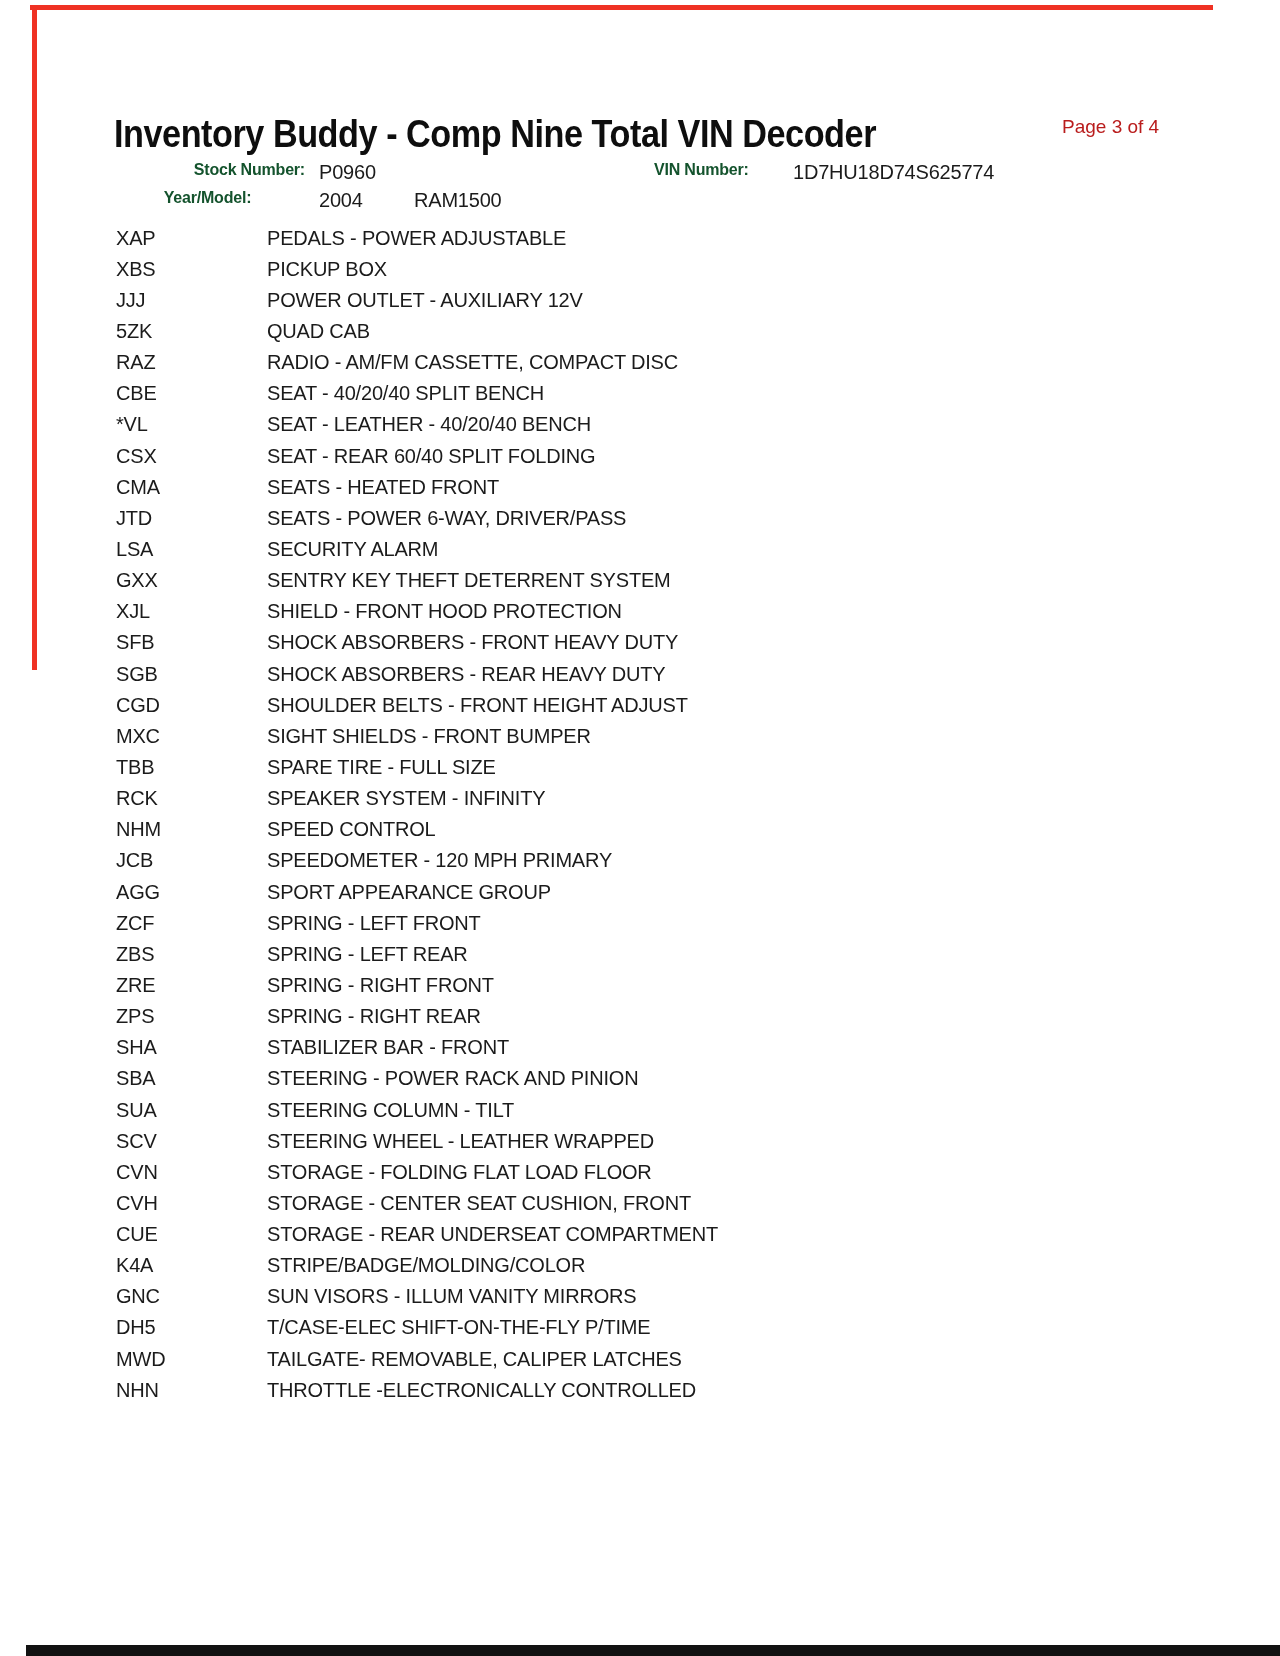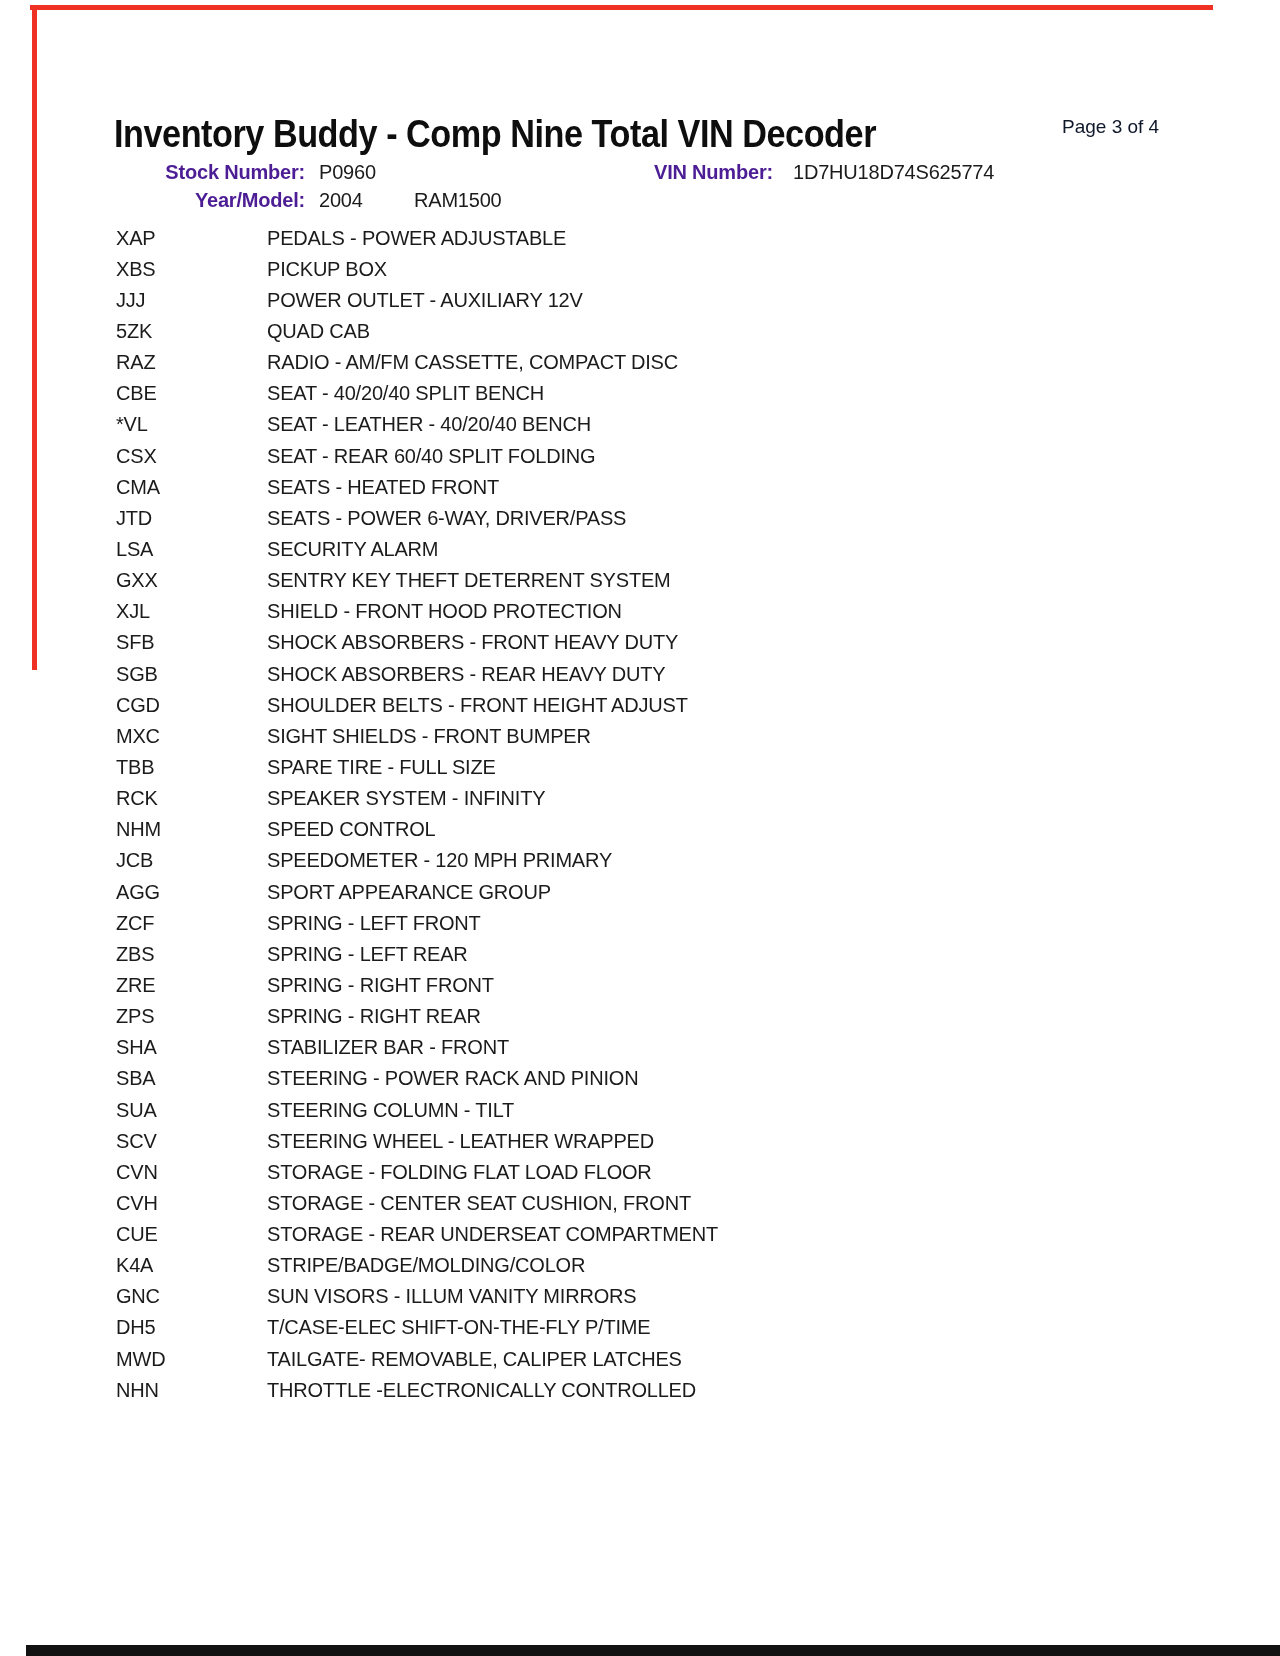--- a/index.html
+++ b/index.html
@@ -11,28 +11,28 @@
   .artifact{position:absolute;}
   .top-line{left:30px;top:5px;width:1183px;height:5px;}
   .left-line{left:32px;top:5px;width:5px;height:665px;}
   .bottom-bar{left:26px;top:1645px;width:1254px;height:11px;}
   
   .title{
     position:absolute;left:114px;top:113px;margin:0;
     font-size:38px;font-weight:700;color:#0e0e0e;white-space:nowrap;
     letter-spacing:-0.5px;transform:scaleX(0.9);transform-origin:0 50%;
   }
-  .page-indicator{position:absolute;left:1062px;top:116px;font-size:19px;color:#0f172a;white-space:nowrap;}
-  .lbl{position:absolute;font-weight:700;font-size:20px;letter-spacing:-0.2px;white-space:nowrap;color:#4c1d95;}
+  .page-indicator{position:absolute;left:1062px;top:116px;font-size:19px;color:#b91c1c;white-space:nowrap;}
+  .lbl{position:absolute;font-weight:700;font-size:16px;letter-spacing:-0.2px;white-space:nowrap;color:#14532d;}
   .val{position:absolute;font-size:20px;letter-spacing:-0.2px;white-space:nowrap;color:#1b1b1b;text-align:center;}
   .stock-lbl{left:110px;top:161px;width:195px;text-align:right;}
   .stock-val{left:319px;top:161px;}
   .vin-lbl{left:654px;top:161px;}
   .vin-val{left:793px;top:161px;}
-  .year-lbl{left:110px;top:189px;width:195px;text-align:right;}
+  .year-lbl{left:110px;top:189px;width:195px;text-align:center;}
   .year-val{left:319px;top:189px;}
   .model-val{left:414px;top:189px;}
   
   .options{position:absolute;left:0;top:222px;width:1280px;}
   .option-row{position:relative;height:31.15px;}
   .option-row .code,
   .option-row .desc{
     position:absolute;top:50%;transform:translateY(-50%);
     font-size:20px;letter-spacing:-0.2px;white-space:nowrap;color:#1b1b1b;
   }

